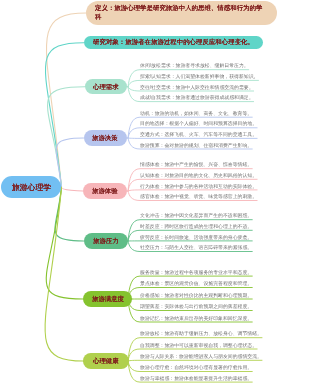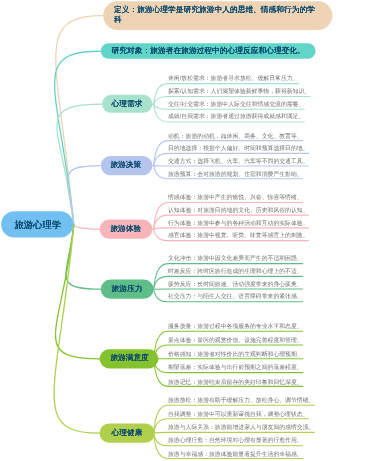--- a/index.html
+++ b/index.html
@@ -1,21 +1,21 @@
 <!DOCTYPE html>
 <html><head>
 <meta charset="utf-8">
 <title>Mind Map</title>
 <style>
 html,body{margin:0;padding:0;background:#ffffff;}
 body{width:300px;height:384px;position:relative;overflow:hidden;
      font-family:"Liberation Sans",sans-serif;-webkit-font-smoothing:antialiased;}
 #canvas{position:absolute;left:0;top:0;width:300px;height:384px;}
 #links{position:absolute;left:0;top:0;width:300px;height:384px;z-index:1;}
-.node{position:absolute;box-sizing:border-box;border-radius:40px;color:#0c4a6e;z-index:3;}
+.node{position:absolute;box-sizing:border-box;border-radius:40px;color:#7f1d1d;z-index:3;}
 .nlabel{display:block;text-shadow:0 0 0.9px currentColor,0 0 0.9px currentColor;}
 .leaf{position:absolute;color:#6f6f6f;white-space:nowrap;font-size:16px;
       transform-origin:0 0;line-height:16px;z-index:4;}
 </style>
 </head>
 <body>
 
 <div id="canvas">
   <svg id="links" viewBox="0 0 300 384" width="300" height="384">
       <path d="M61.5,187.35 C48.5,47.870000000000005 26.200000000000003,13 86.2,13" stroke="#eed3b5" fill="none" stroke-width="1.1" stroke-linecap="round"></path>

